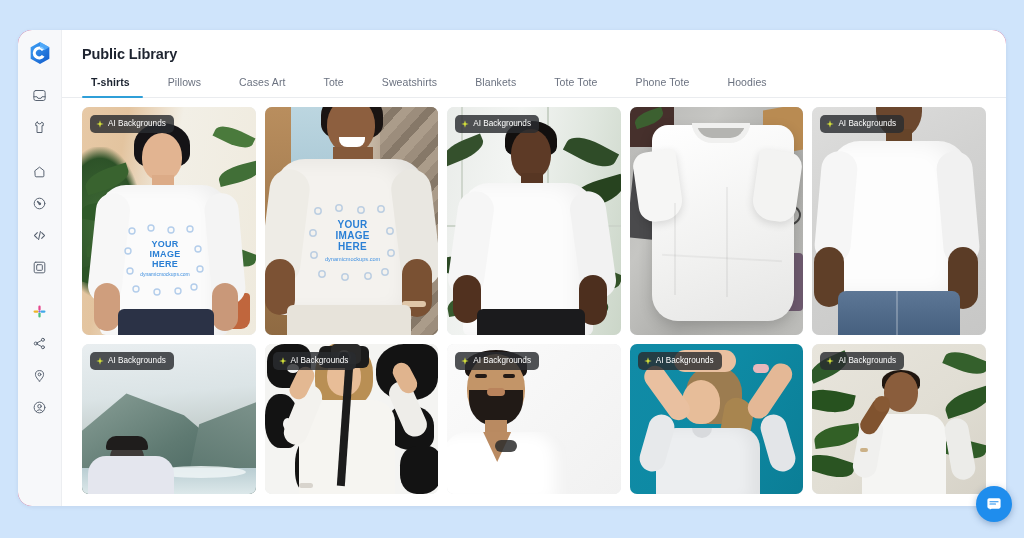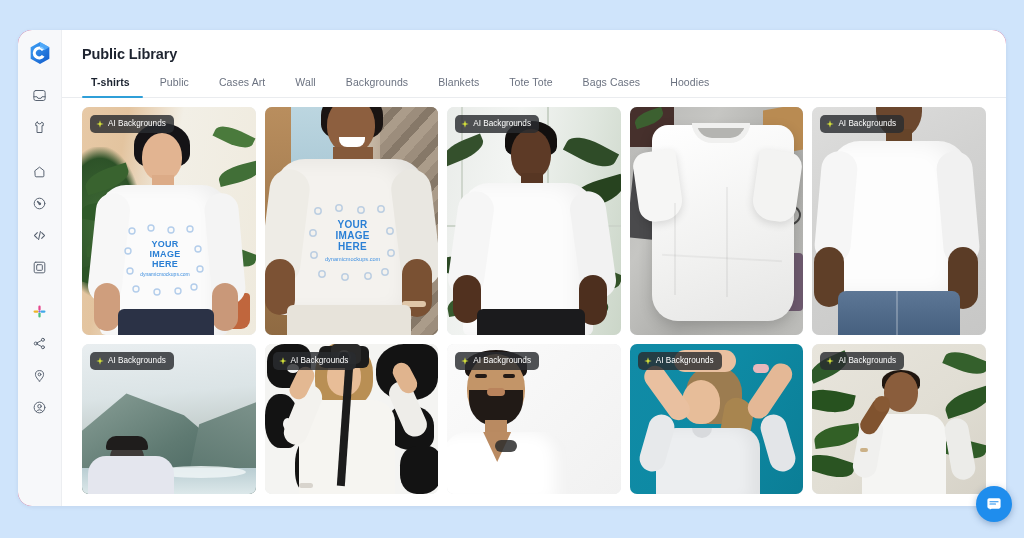--- a/index.html
+++ b/index.html
@@ -59,21 +59,21 @@
   #page-title {
     font-size: 14.5px;
     font-weight: bold;
     color: #1e2430;
     letter-spacing: -.1px;
   }
   
   #tabbar {
     margin-top: 14px;
     display: flex;
-    gap: 4px;
+    gap: 12px;
     border-bottom: 1px solid #eaecef;
     padding: 0 20px;
   }
   .tab {
     font-size: 10.5px;
     color: #6b7280;
     padding: 0 13px 9px 13px;
     position: relative;
     cursor: pointer;
     white-space: nowrap;
@@ -276,27 +276,27 @@
   </nav>
 
   <section id="main">
 
     <div id="page-header">
       <h1 id="page-title">Public Library</h1>
     </div>
 
     <div id="tabbar">
       <div class="tab active">T-shirts</div>
-      <div class="tab">Public</div>
+      <div class="tab">Pillows</div>
       <div class="tab">Cases Art</div>
-      <div class="tab">Wall</div>
-      <div class="tab">Backgrounds</div>
+      <div class="tab">Tote</div>
+      <div class="tab">Sweatshirts</div>
       <div class="tab">Blankets</div>
       <div class="tab">Tote Tote</div>
-      <div class="tab">Bags Cases</div>
+      <div class="tab">Phone Tote</div>
       <div class="tab">Hoodies</div>
     </div>
 
     <div id="grid-scroll">
       <div id="grid">
 
         <div class="card">
           <div class="scene">
             <div style="position:absolute;inset:0;background:linear-gradient(100deg,#e7c9a6 0%,#e3c49f 22%,#f2efe6 48%,#efeadd 100%)"></div>
             <div style="position:absolute;left:-10px;top:40px;width:70px;height:150px;background:radial-gradient(ellipse at 40% 50%, #3f6b36 0%, #2d5228 60%, rgba(45,82,40,0) 72%);"></div>

